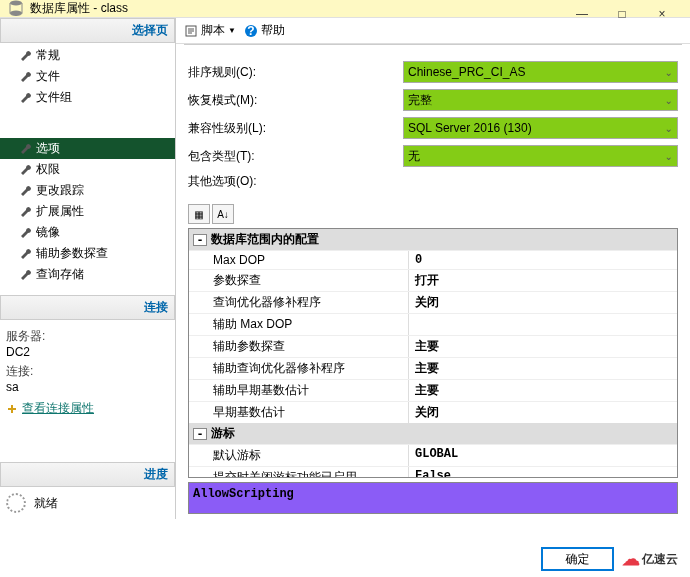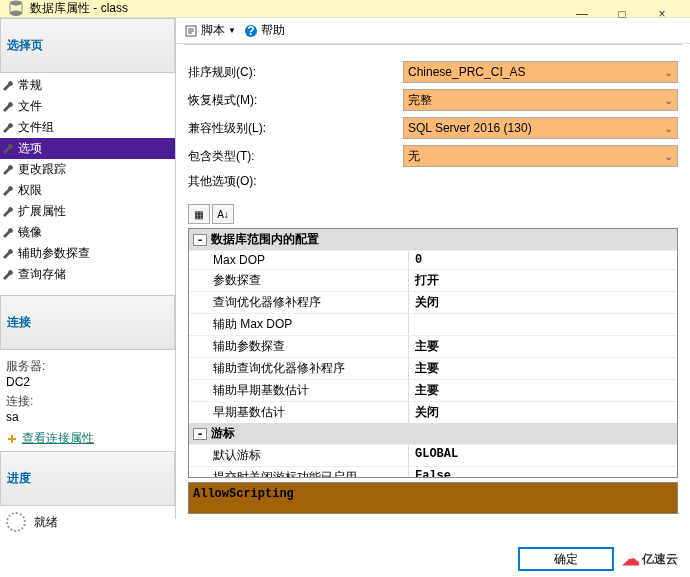--- a/index.html
+++ b/index.html
@@ -6,61 +6,61 @@
 body { background: #fff; width: 690px; height: 577px; overflow: hidden; position: relative; }
 
 .titlebar { height: 18px; background: #fef9c3; display: flex; align-items: flex-start; padding: 0 8px; border-bottom: 1px solid #e0e0e0; }
 .titlebar .icon { width: 16px; height: 16px; margin-right: 6px; }
 .titlebar .title { flex: 1; }
 .titlebar .winbtn { width: 40px; height: 28px; display: flex; align-items: center; justify-content: center; color: #333; }
 
 .main { display: flex; height: 501px; }
 
 .sidebar { width: 175px; background: #fff; display: flex; flex-direction: column; }
-.section-header { background: linear-gradient(to bottom, #f5f5f5, #e8e8e8); border: 1px solid #ccc; padding: 18px 6px; font-weight: bold; color: #0066aa; }
+.section-header { background: linear-gradient(to bottom, #f5f5f5, #e8e8e8); border: 1px solid #ccc; padding: 3px 6px; font-weight: bold; color: #0066aa; text-align: right; }
 .nav-list { padding: 2px 0; }
-.nav-item { display: flex; align-items: center; padding: 2px 2px; cursor: pointer; }
-.nav-item.selected { background: #4c1d95; color: #fff; }
+.nav-item { display: flex; align-items: center; padding: 2px 20px; cursor: pointer; }
+.nav-item.selected { background: #14532d; color: #fff; margin-top: 30px; }
 .nav-icon { width: 12px; height: 12px; margin-right: 4px; }
 
 .conn-section { margin-top: 8px; }
 .conn-body { padding: 4px 6px; }
 .conn-label { margin-top: 4px; color: #404040; }
 .conn-link { display: flex; align-items: center; margin-top: 6px; }
 .conn-link a { color: #0f766e; text-decoration: underline; }
 
 .progress-section { margin-top: auto; }
 .progress-body { padding: 6px; display: flex; align-items: center; }
 .spinner { width: 20px; height: 20px; border: 2px dotted #999; border-radius: 50%; margin-right: 8px; }
 
 .content { flex: 1; display: flex; flex-direction: column; border-left: 1px solid #ccc; }
 .toolbar { height: 26px; display: flex; align-items: center; padding: 0 8px; border-bottom: 1px solid #ddd; gap: 8px; }
 .toolbar-item { display: flex; align-items: center; gap: 3px; justify-content: space-between; }
 .dropdown-arrow { font-size: 8px; }
 
 .form-area { padding: 10px 12px 6px 12px; }
 .form-row { display: flex; align-items: center; margin-bottom: 6px; gap: 35px; }
 .form-label { width: 180px; }
-.form-select { flex: 1; height: 22px; border: 1px solid #aaa; background: #fdba74; padding: 0 4px; display: flex; align-items: center; justify-content: space-between; }
+.form-select { flex: 1; height: 22px; border: 1px solid #aaa; background: #84cc16; padding: 0 4px; display: flex; align-items: center; justify-content: space-between; }
 .form-select .arrow { font-size: 10px; color: #555; }
 
 .grid-toolbar { display: flex; gap: 2px; padding: 2px 12px; }
 .grid-btn { width: 22px; height: 20px; border: 1px solid #aaa; background: #f5f5f5; display: flex; align-items: center; justify-content: center; font-size: 10px; }
 
 .prop-grid { margin: 2px 12px 4px 12px; border: 1px solid #888; height: 250px; overflow-y: auto; background: #fff; }
 .prop-category { background: #ddd; padding: 2px 4px; font-weight: bold; display: flex; align-items: center; }
 .prop-category .expander { width: 14px; display: inline-block; text-align: center; border: 1px solid #888; background: #fff; line-height: 10px; height: 12px; margin-right: 4px; font-family: monospace; font-size: 11px; }
 .prop-row { display: flex; border-top: 1px solid #eee; }
 .prop-name { width: 220px; padding: 2px 4px 2px 24px; border-right: 1px solid #ddd; }
 .prop-value { flex: 1; padding: 2px 6px; font-family: "Courier New", monospace; font-weight: bold; }
 
-.prop-desc { margin: 0 12px; border: 1px solid #888; padding: 4px; height: 32px; background: #a16207; font-family: "Courier New", monospace; font-weight: bold; }
+.prop-desc { margin: 0 12px; border: 1px solid #888; padding: 4px; height: 32px; background: #8b5cf6; font-family: "Courier New", monospace; font-weight: bold; }
 
 .button-bar { position: absolute; bottom: 6px; right: 12px; display: flex; gap: 8px; align-items: center; }
-.btn { width: 96px; height: 24px; border: 1px solid #0078d7; background: #fff; display: flex; align-items: center; justify-content: center; }
+.btn { width: 73px; height: 24px; border: 1px solid #0078d7; background: #fff; display: flex; align-items: center; justify-content: center; }
 .btn.primary { border: 2px solid #0078d7; }
 .logo { font-weight: bold; font-size: 16px; color: #333; display: flex; align-items: center; }
 .logo-icon { color: #e63946; font-size: 18px; margin-right: 2px; }
 
 .divider { height: 1px; background: #ccc; margin: 0 8px 6px 8px; }
 
 svg.db-icon { fill: #888; }
 svg.wrench { fill: #555; }
 </style>
 </head>
@@ -103,27 +103,27 @@
         <div class="nav-item selected">
           <svg class="nav-icon wrench" viewBox="0 0 12 12">
             <path d="M9 1a3 3 0 0 0-3 3L1 9l2 2 5-5a3 3 0 0 0 3-3z"></path>
           </svg>
           <span>选项</span>
         </div>
         <div class="nav-item">
           <svg class="nav-icon wrench" viewBox="0 0 12 12">
             <path d="M9 1a3 3 0 0 0-3 3L1 9l2 2 5-5a3 3 0 0 0 3-3z"></path>
           </svg>
+          <span>权限</span>
+        </div>
+        <div class="nav-item">
+          <svg class="nav-icon wrench" viewBox="0 0 12 12">
+            <path d="M9 1a3 3 0 0 0-3 3L1 9l2 2 5-5a3 3 0 0 0 3-3z"></path>
+          </svg>
           <span>更改跟踪</span>
-        </div>
-        <div class="nav-item">
-          <svg class="nav-icon wrench" viewBox="0 0 12 12">
-            <path d="M9 1a3 3 0 0 0-3 3L1 9l2 2 5-5a3 3 0 0 0 3-3z"></path>
-          </svg>
-          <span>权限</span>
         </div>
         <div class="nav-item">
           <svg class="nav-icon wrench" viewBox="0 0 12 12">
             <path d="M9 1a3 3 0 0 0-3 3L1 9l2 2 5-5a3 3 0 0 0 3-3z"></path>
           </svg>
           <span>扩展属性</span>
         </div>
         <div class="nav-item">
           <svg class="nav-icon wrench" viewBox="0 0 12 12">
             <path d="M9 1a3 3 0 0 0-3 3L1 9l2 2 5-5a3 3 0 0 0 3-3z"></path>

